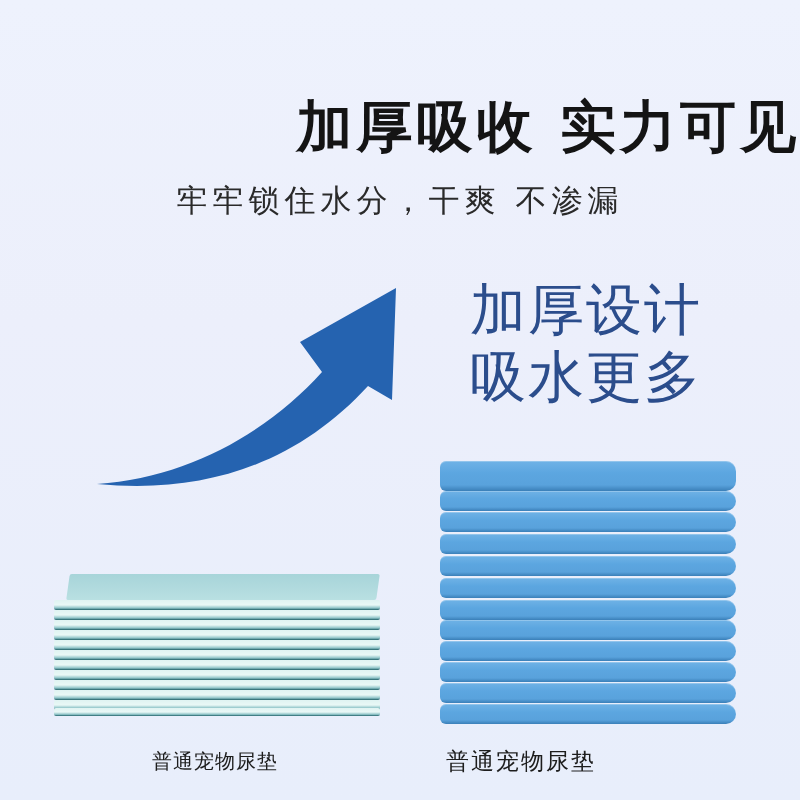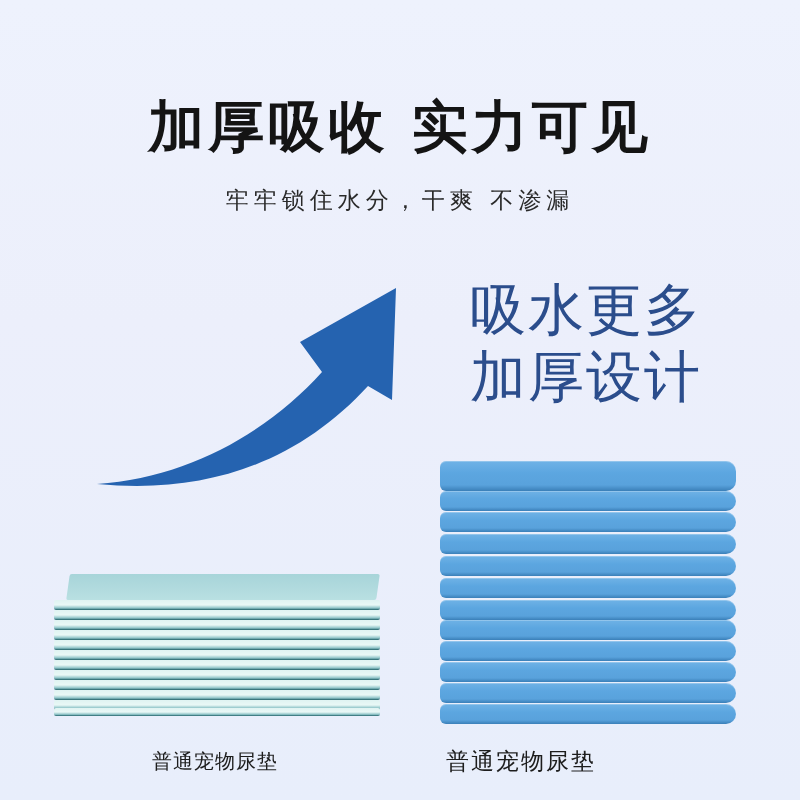--- a/index.html
+++ b/index.html
@@ -2,26 +2,26 @@
 <html><head>
 <meta charset="utf-8">
 <style>
   html, body { margin:0; padding:0; }
   body {
     width:800px; height:800px; overflow:hidden; position:relative;
     background: linear-gradient(180deg, #eef2fd 0%, #eceffb 40%, #e8eefb 100%);
     font-family: "DejaVu Sans", "Liberation Sans", sans-serif;
   }
   .headline {
-    position:absolute; left:0; width:800px; top:92px; text-align:center;
+    position:absolute; left:0; width:800px; top:92px; text-align:right;
     font-size:56px; font-weight:bold; color:#141414; letter-spacing:4px; line-height:70px;
   }
   .subline {
     position:absolute; left:0; width:800px; top:180px; text-align:center;
-    font-size:23px; color:#2a2a2a; letter-spacing:5px; line-height:40px;
+    font-size:31px; color:#2a2a2a; letter-spacing:5px; line-height:40px;
   }
   .claim {
     position:absolute; left:470px; top:276px; width:280px;
     font-size:56px; color:#2b4d8c; letter-spacing:2px; line-height:67px;
   }
   .arrow { position:absolute; left:0; top:0; }
   .stack-normal {
     position:absolute; left:54px; top:570px; width:326px; height:146px;
   }
   .stack-normal .top {
@@ -53,22 +53,22 @@
 <body>
 
 <div class="headline">加厚吸收 实力可见</div>
 <div class="subline">牢牢锁住水分，干爽 不渗漏</div>
 
 <svg class="arrow" width="800" height="800">
   <path d="M97,484 C190,478 270,430 322,372 L300,342 L396,288 L392,400 L368,386 C300,460 210,495 97,484 Z" fill="#2563b0"></path>
 </svg>
 
 <div class="claim">
+  <div>加厚设计</div>
   <div>吸水更多</div>
-  <div>加厚设计</div>
 </div>
 
 <div class="stack-normal">
   <div class="top"></div>
   <div class="layer" style="top:30px"></div>
   <div class="layer" style="top:40px"></div>
   <div class="layer" style="top:50px"></div>
   <div class="layer" style="top:60px"></div>
   <div class="layer" style="top:70px"></div>
   <div class="layer" style="top:80px"></div>

